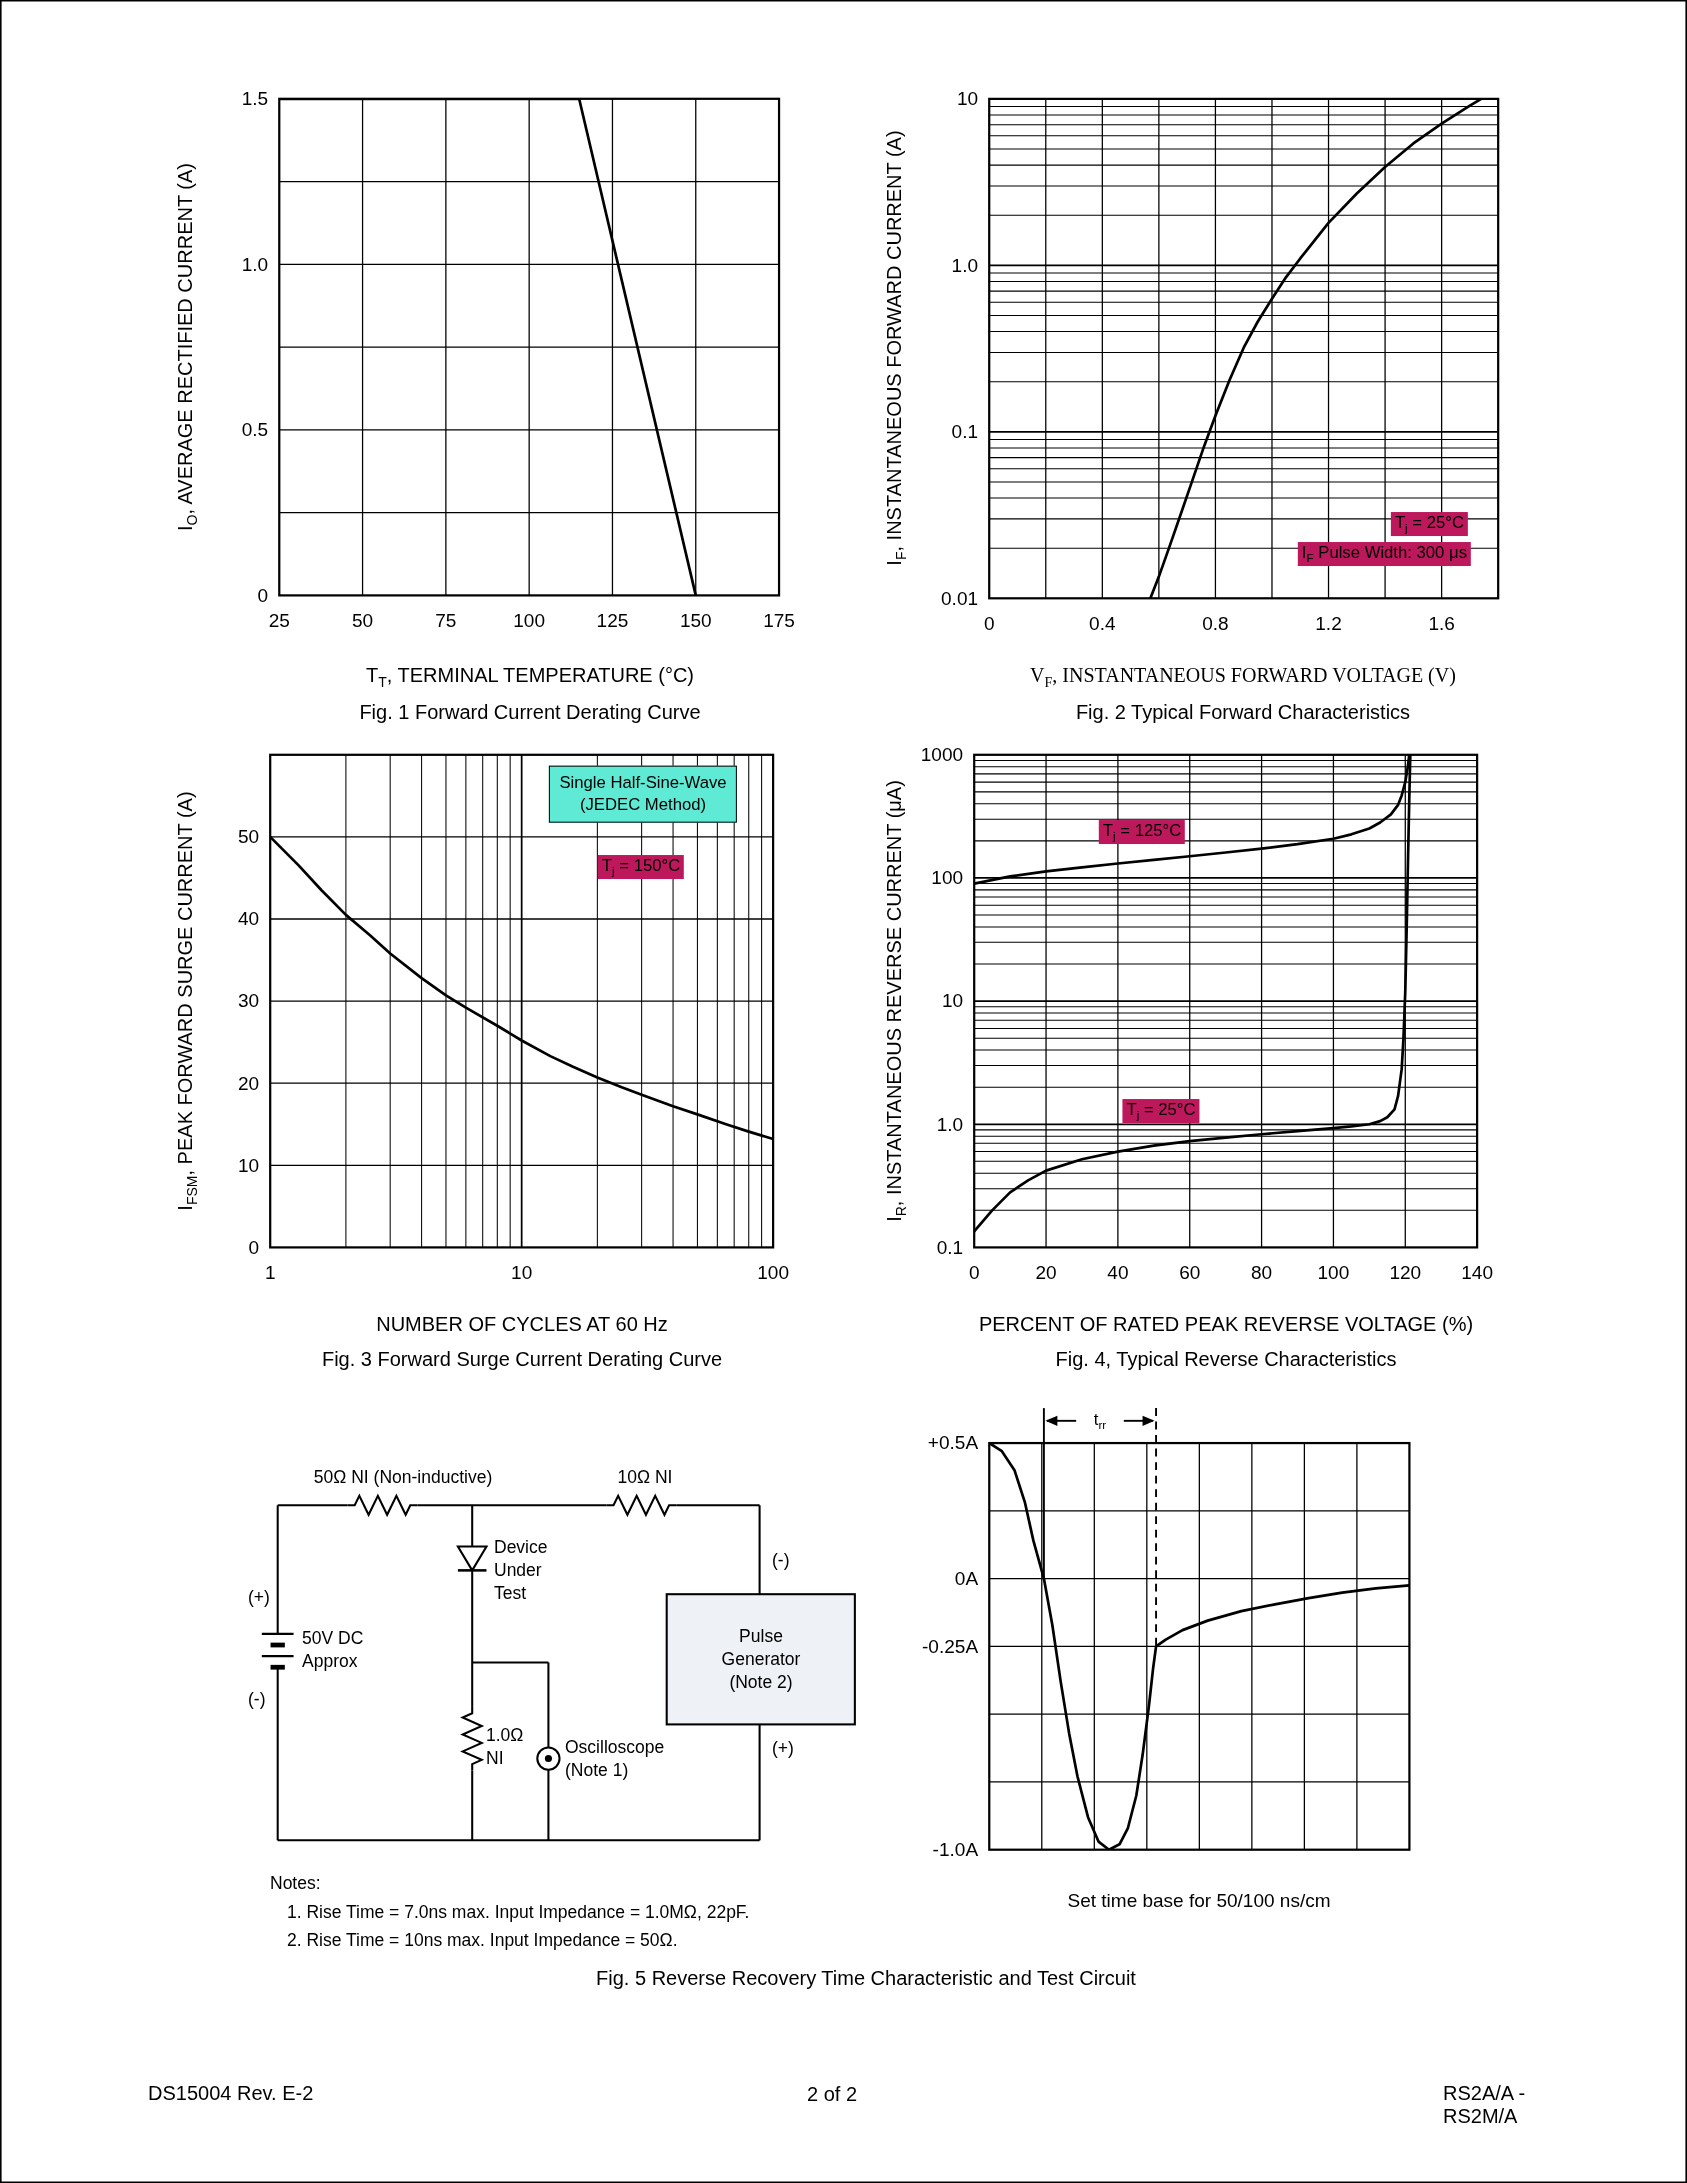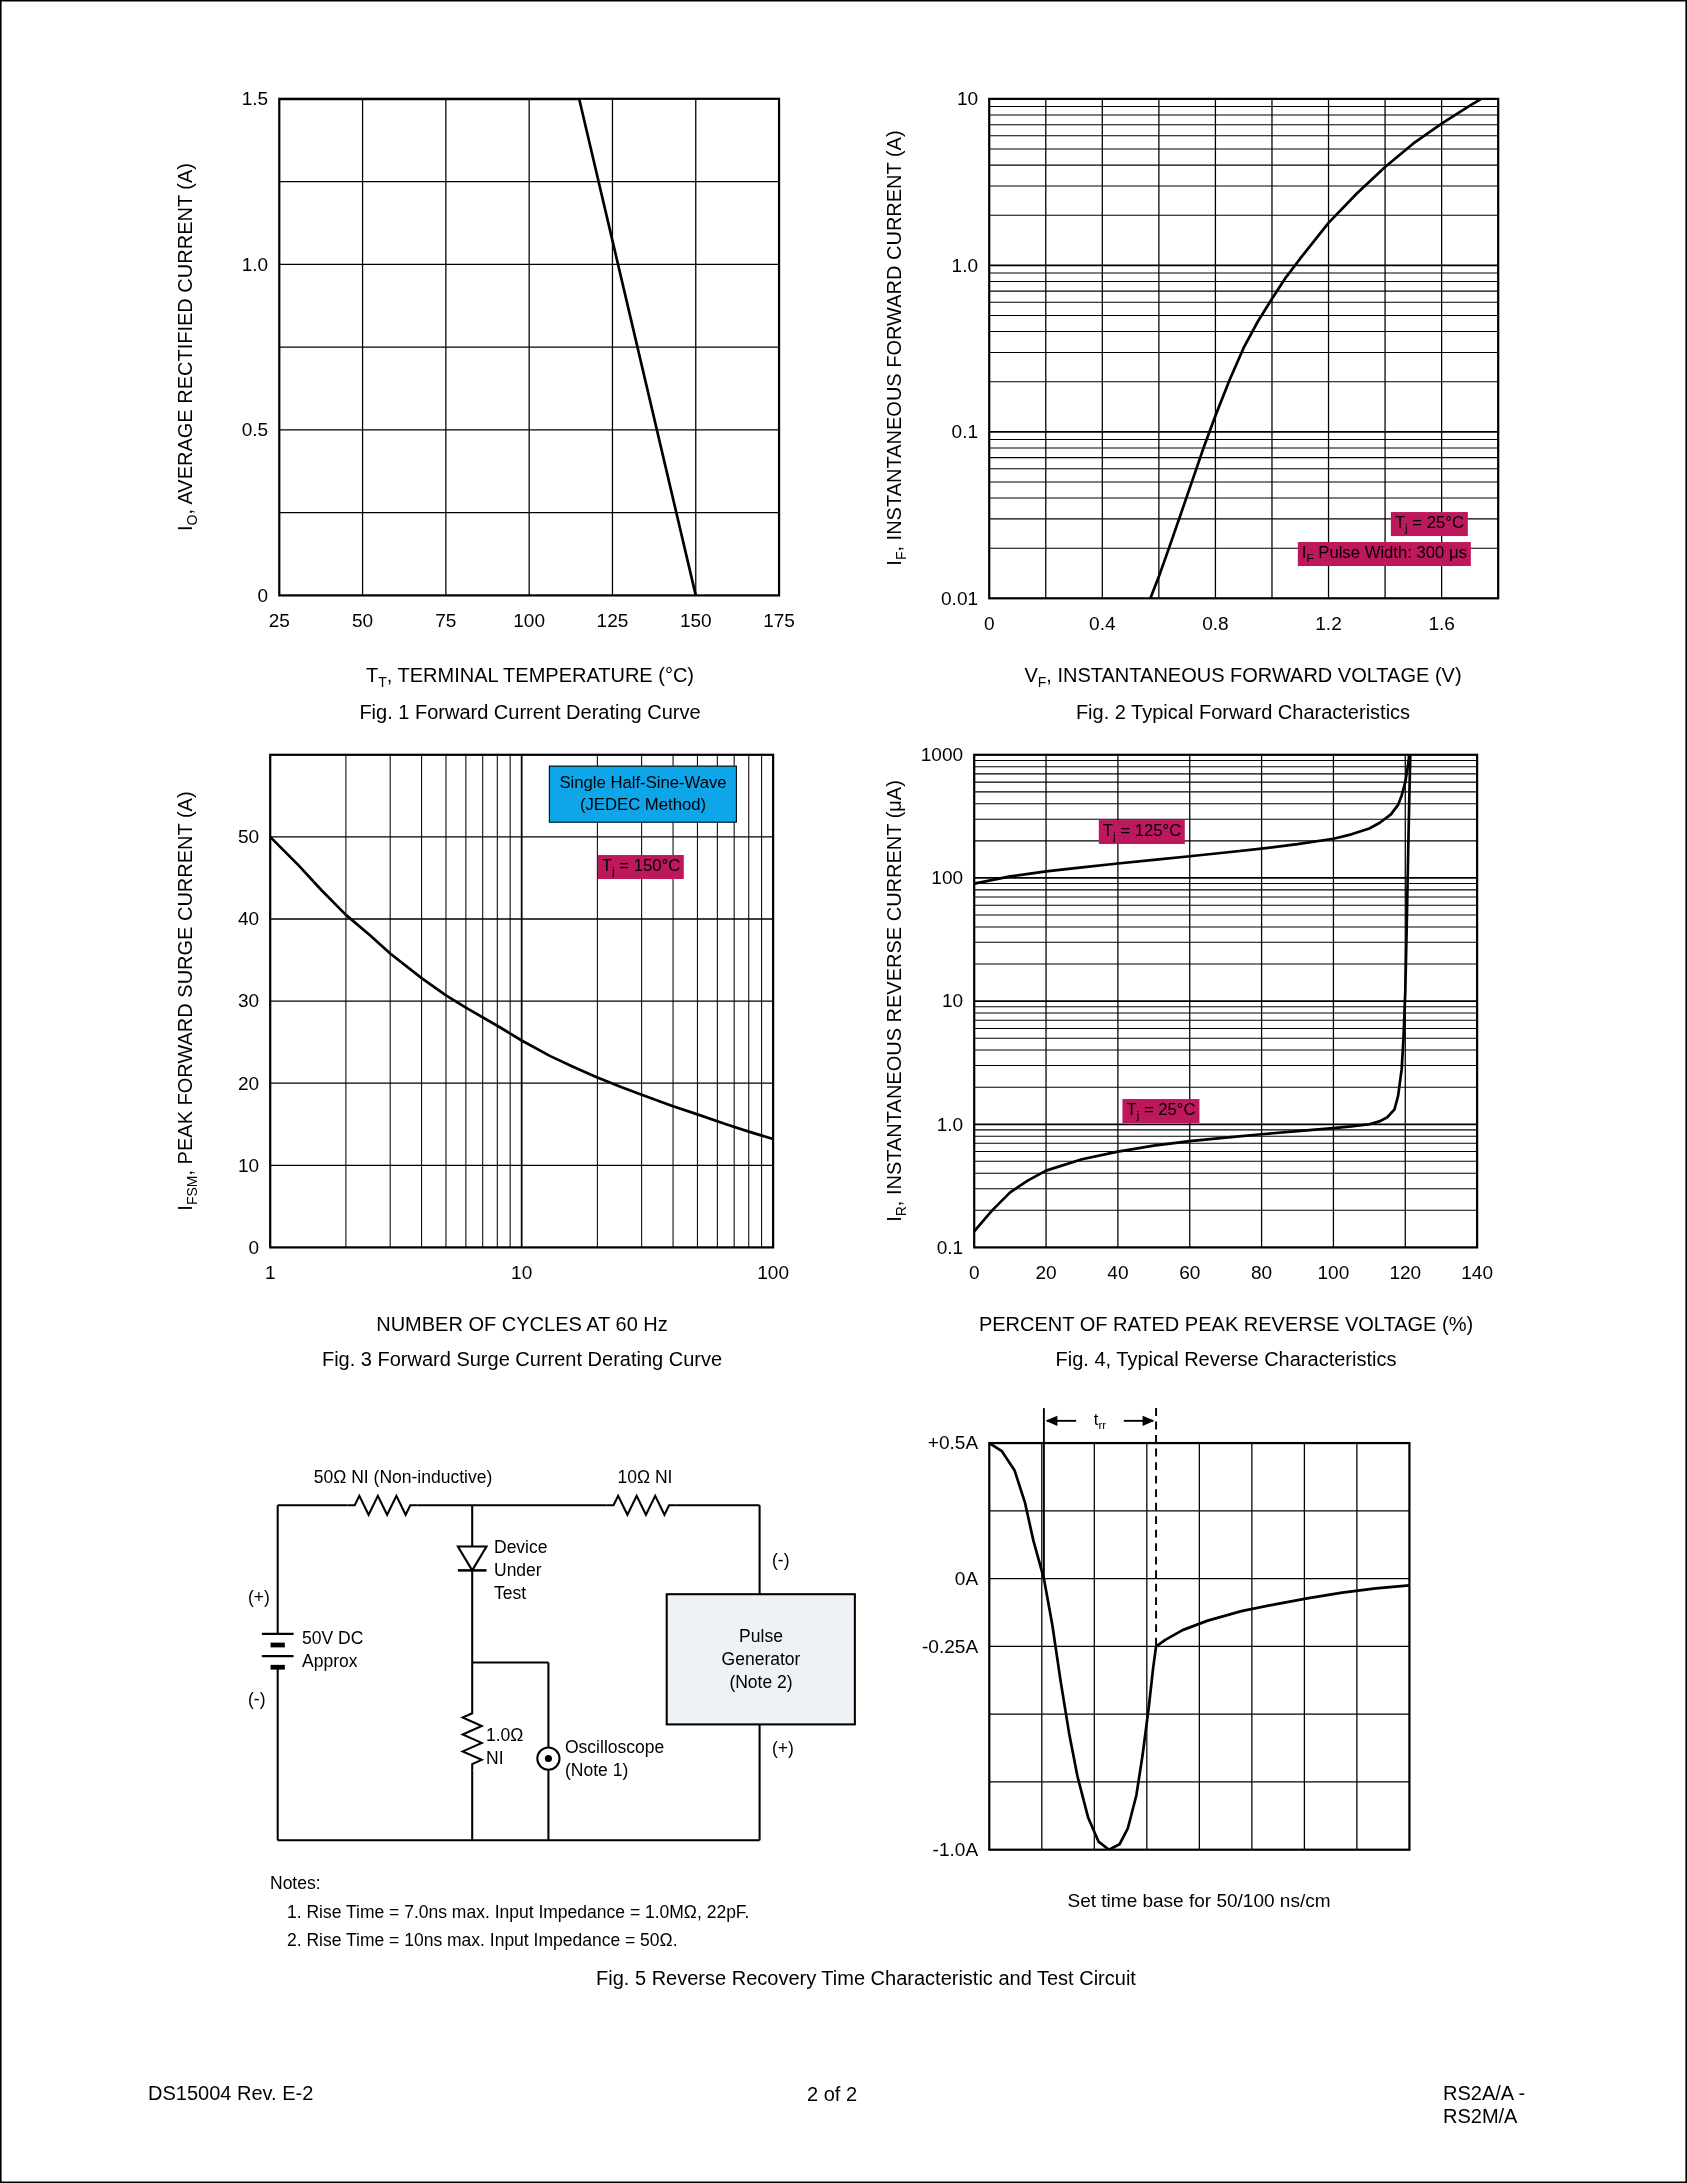--- a/index.html
+++ b/index.html
@@ -10,21 +10,21 @@
   svg text{font-family:"Liberation Sans",sans-serif;fill:#000;}
   .t{position:absolute;}
   .lbl{font-size:17.5px;line-height:1.3;white-space:pre-line;}
   .xtitle{transform:translate(-50%,-50%);white-space:nowrap;font-size:20px;text-align:center;}
   .ytitle{transform:translate(-50%,-50%) rotate(-90deg);white-space:nowrap;font-size:20px;}
   .caption{font-size:20px;}
   .ann{font-size:16.7px;background:#be185d;padding:0.8px 4px;white-space:nowrap;line-height:1.2;}
   .a-center{transform:translate(-50%,-50%);text-align:center;}
   .a-right{transform:translate(-100%,-50%);}
   .vcenter{transform:translateY(-50%);}
-  .boxed{border:1.6px solid #000;padding:4.8px 9.5px;background:#0ea5e9;font-size:16.7px;
+  .boxed{border:1.6px solid #000;padding:4.8px 9.5px;background:#5eead4;font-size:16.7px;
          white-space:pre-line;text-align:center;line-height:1.35;}
   .fr{transform:translateX(-100%);margin-left:24px;}
   .footer{font-size:20px;}
   sub{font-size:70%;}
 </style>
 </head>
 <body>
 
 <div id="page">
 
@@ -278,21 +278,21 @@
     <span>I</span><sub>O</sub><span>, AVERAGE RECTIFIED CURRENT (A)</span>
   </div>
   <div class="t xtitle" style="left:530px;top:677px;">
     <span>T</span><sub>T</sub><span>, TERMINAL TEMPERATURE (°C)</span>
   </div>
   <div class="t xtitle caption" style="left:530px;top:712px;">Fig. 1  Forward Current Derating Curve</div>
 
   <div class="t ytitle" style="left:896px;top:348px;">
     <span>I</span><sub>F</sub><span>, INSTANTANEOUS FORWARD CURRENT (A)</span>
   </div>
-  <div class="t xtitle" style="left:1243px;top:677px;">
+  <div class="t xtitle" style="left:1243px;top:677px;font-family:Liberation Serif, serif;">
     <span>V</span><sub>F</sub><span>, INSTANTANEOUS FORWARD VOLTAGE (V)</span>
   </div>
   <div class="t xtitle caption" style="left:1243px;top:712px;">Fig. 2  Typical Forward Characteristics</div>
   <div class="t ann a-right" style="left:1468px;top:524px;">
     <span>T</span><sub>j</sub><span> = 25°C</span>
   </div>
   <div class="t ann a-right" style="left:1471px;top:554px;">
     <span>I</span><sub>F</sub><span> Pulse Width: 300 μs</span>
   </div>
 

